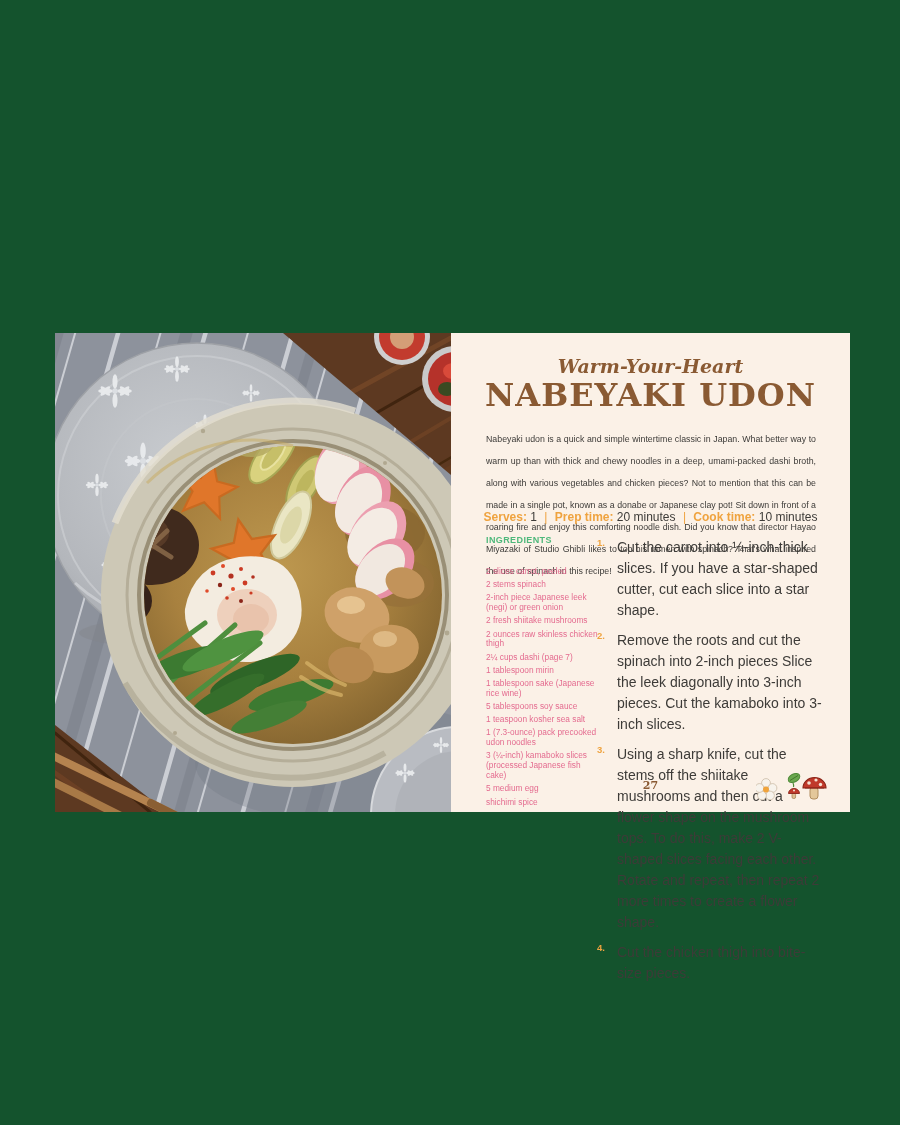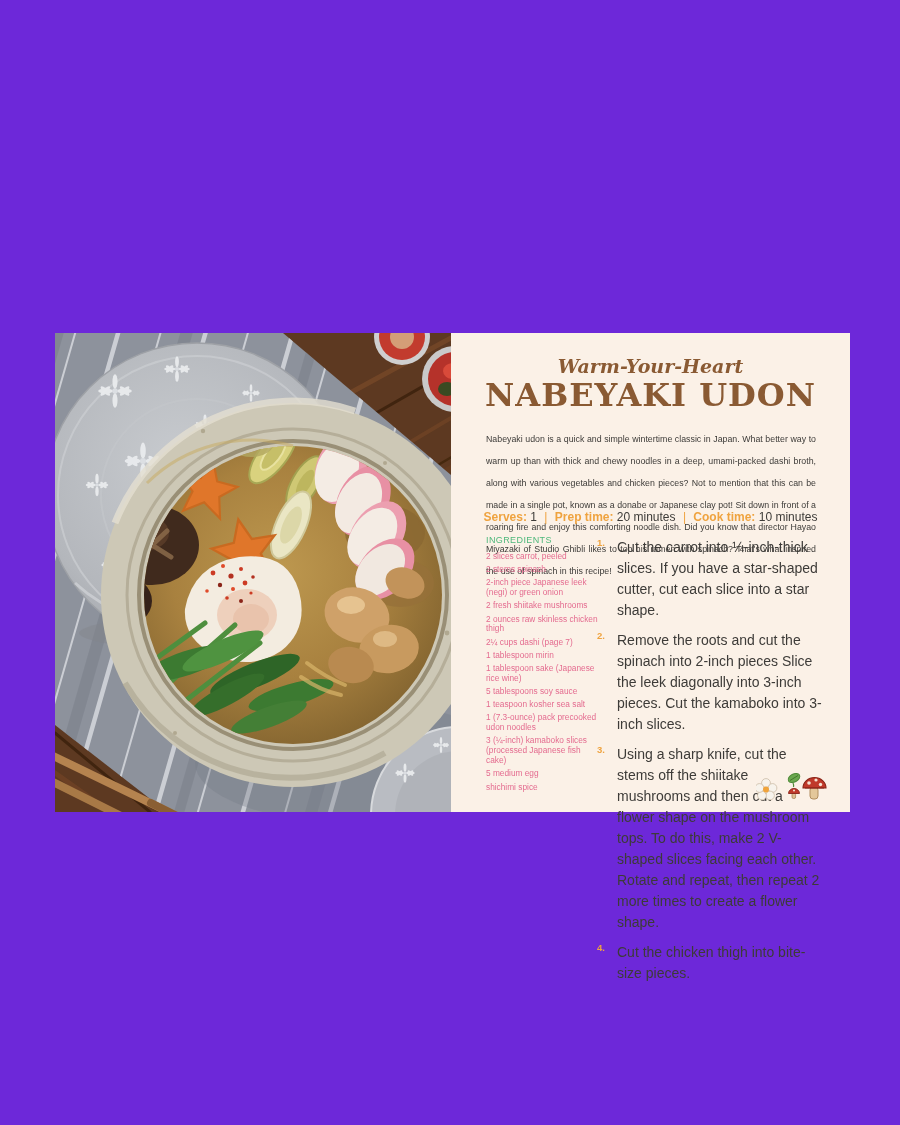--- a/index.html
+++ b/index.html
@@ -1,36 +1,36 @@
 <!DOCTYPE html>
 <html><head>
 <meta charset="utf-8">
 <style>
   html,body{margin:0;padding:0;background:#ffffff;}
-  .canvas{position:relative;width:900px;height:1125px;background:#6d28d9;overflow:hidden;
+  .canvas{position:relative;width:900px;height:1125px;background:#14532d;overflow:hidden;
           font-family:"Liberation Sans",sans-serif;}
   .spread{position:absolute;left:55px;top:333px;width:795px;height:479px;display:flex;}
   .photo-page{position:relative;width:396px;height:479px;overflow:hidden;background:#5f3a22;}
   .photo-page svg{display:block;}
   .recipe-page{position:relative;width:399px;height:479px;background:#fbf1e7;color:#3d3b38;}
 
   .kicker{position:absolute;top:22px;left:0;width:100%;text-align:center;
           font-family:"DejaVu Serif",serif;font-style:italic;font-weight:bold;
           font-size:19px;color:#8a5a33;}
   .title{position:absolute;top:43px;left:0;width:100%;text-align:center;
          font-family:"DejaVu Serif",serif;font-weight:bold;font-size:32px;
          letter-spacing:1px;color:#8a5a33;}
   .intro{position:absolute;top:95px;left:35px;width:330px;font-size:8.8px;
          line-height:22px;text-align:justify;color:#3d3b38;}
   .meta{position:absolute;top:177px;left:0;width:100%;text-align:center;font-size:12px;color:#3d3b38;}
   .meta .lbl{color:#efa33f;font-weight:bold;}
   .meta .sep{color:#efa33f;padding:0 4px;}
 
   .ingredients{position:absolute;top:202px;left:35px;width:116px;}
-  .ing-header{color:#4eb87b;font-weight:normal;font-size:9px;letter-spacing:.4px;margin-bottom:7px;}
+  .ing-header{color:#4eb87b;font-weight:bold;font-size:9px;letter-spacing:.4px;margin-bottom:22px;}
   .ing-item{color:#e46b8f;font-size:8.3px;line-height:1.2;margin-bottom:3.2px;}
 
   .steps{position:absolute;top:204px;left:146px;width:226px;}
   .step{display:flex;margin-bottom:9px;}
   .step-num{color:#efa33f;font-weight:bold;font-size:9.5px;width:20px;flex:0 0 20px;}
   .step-text{font-size:14px;line-height:21px;color:#3d3b38;}
 
   .pageno{position:absolute;top:446px;left:0;width:100%;text-align:center;
           font-family:"DejaVu Serif",serif;font-weight:bold;font-size:11px;color:#8a5a33;}
   .deco{position:absolute;top:437px;right:22px;width:72px;height:36px;}
@@ -333,20 +333,21 @@
         <div class="step">
           <div class="step-num">3.</div>
           <div class="step-text">Using a sharp knife, cut the stems off the shiitake mushrooms and then cut a flower shape on the mushroom tops. To do this, make 2 V-shaped slices facing each other. Rotate and repeat, then repeat 2 more times to create a flower shape.</div>
         </div>
         <div class="step">
           <div class="step-num">4.</div>
           <div class="step-text">Cut the chicken thigh into bite-size pieces.</div>
         </div>
       </div>
 
+      <div class="pageno">27</div>
 
       <svg class="deco" viewBox="0 0 72 36">
         <g>
           <g fill="#f7f3ec" stroke="#cbbba6" stroke-width="0.8">
             <circle cx="10" cy="13" r="4.4"></circle>
             <circle cx="16.5" cy="18" r="4.4"></circle>
             <circle cx="14" cy="25.5" r="4.4"></circle>
             <circle cx="6" cy="25.5" r="4.4"></circle>
             <circle cx="3.5" cy="18" r="4.4"></circle>
           </g>

